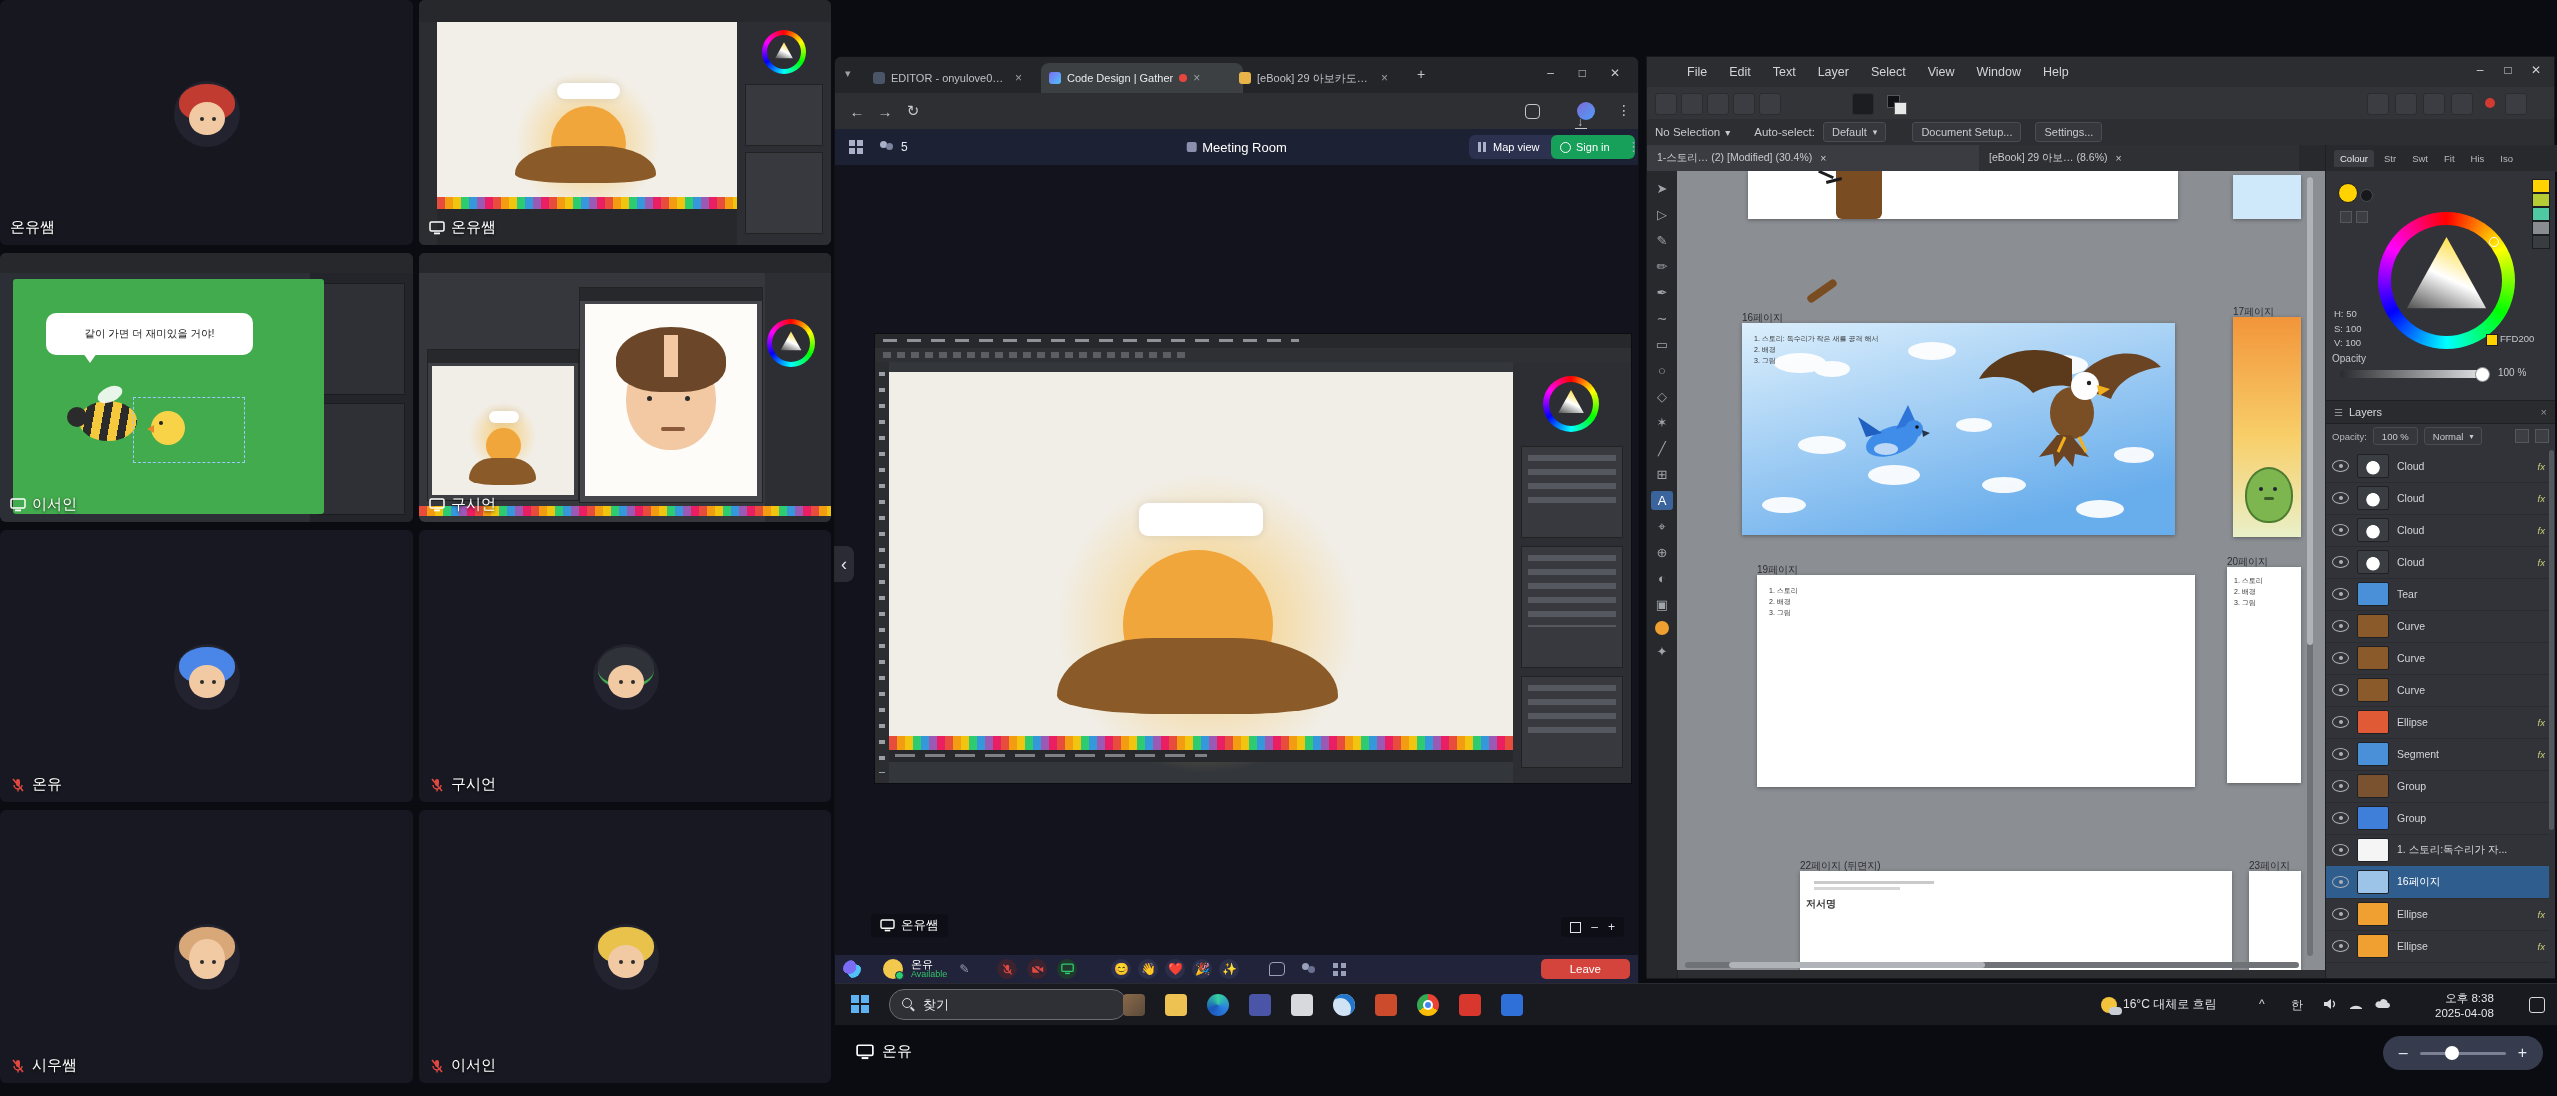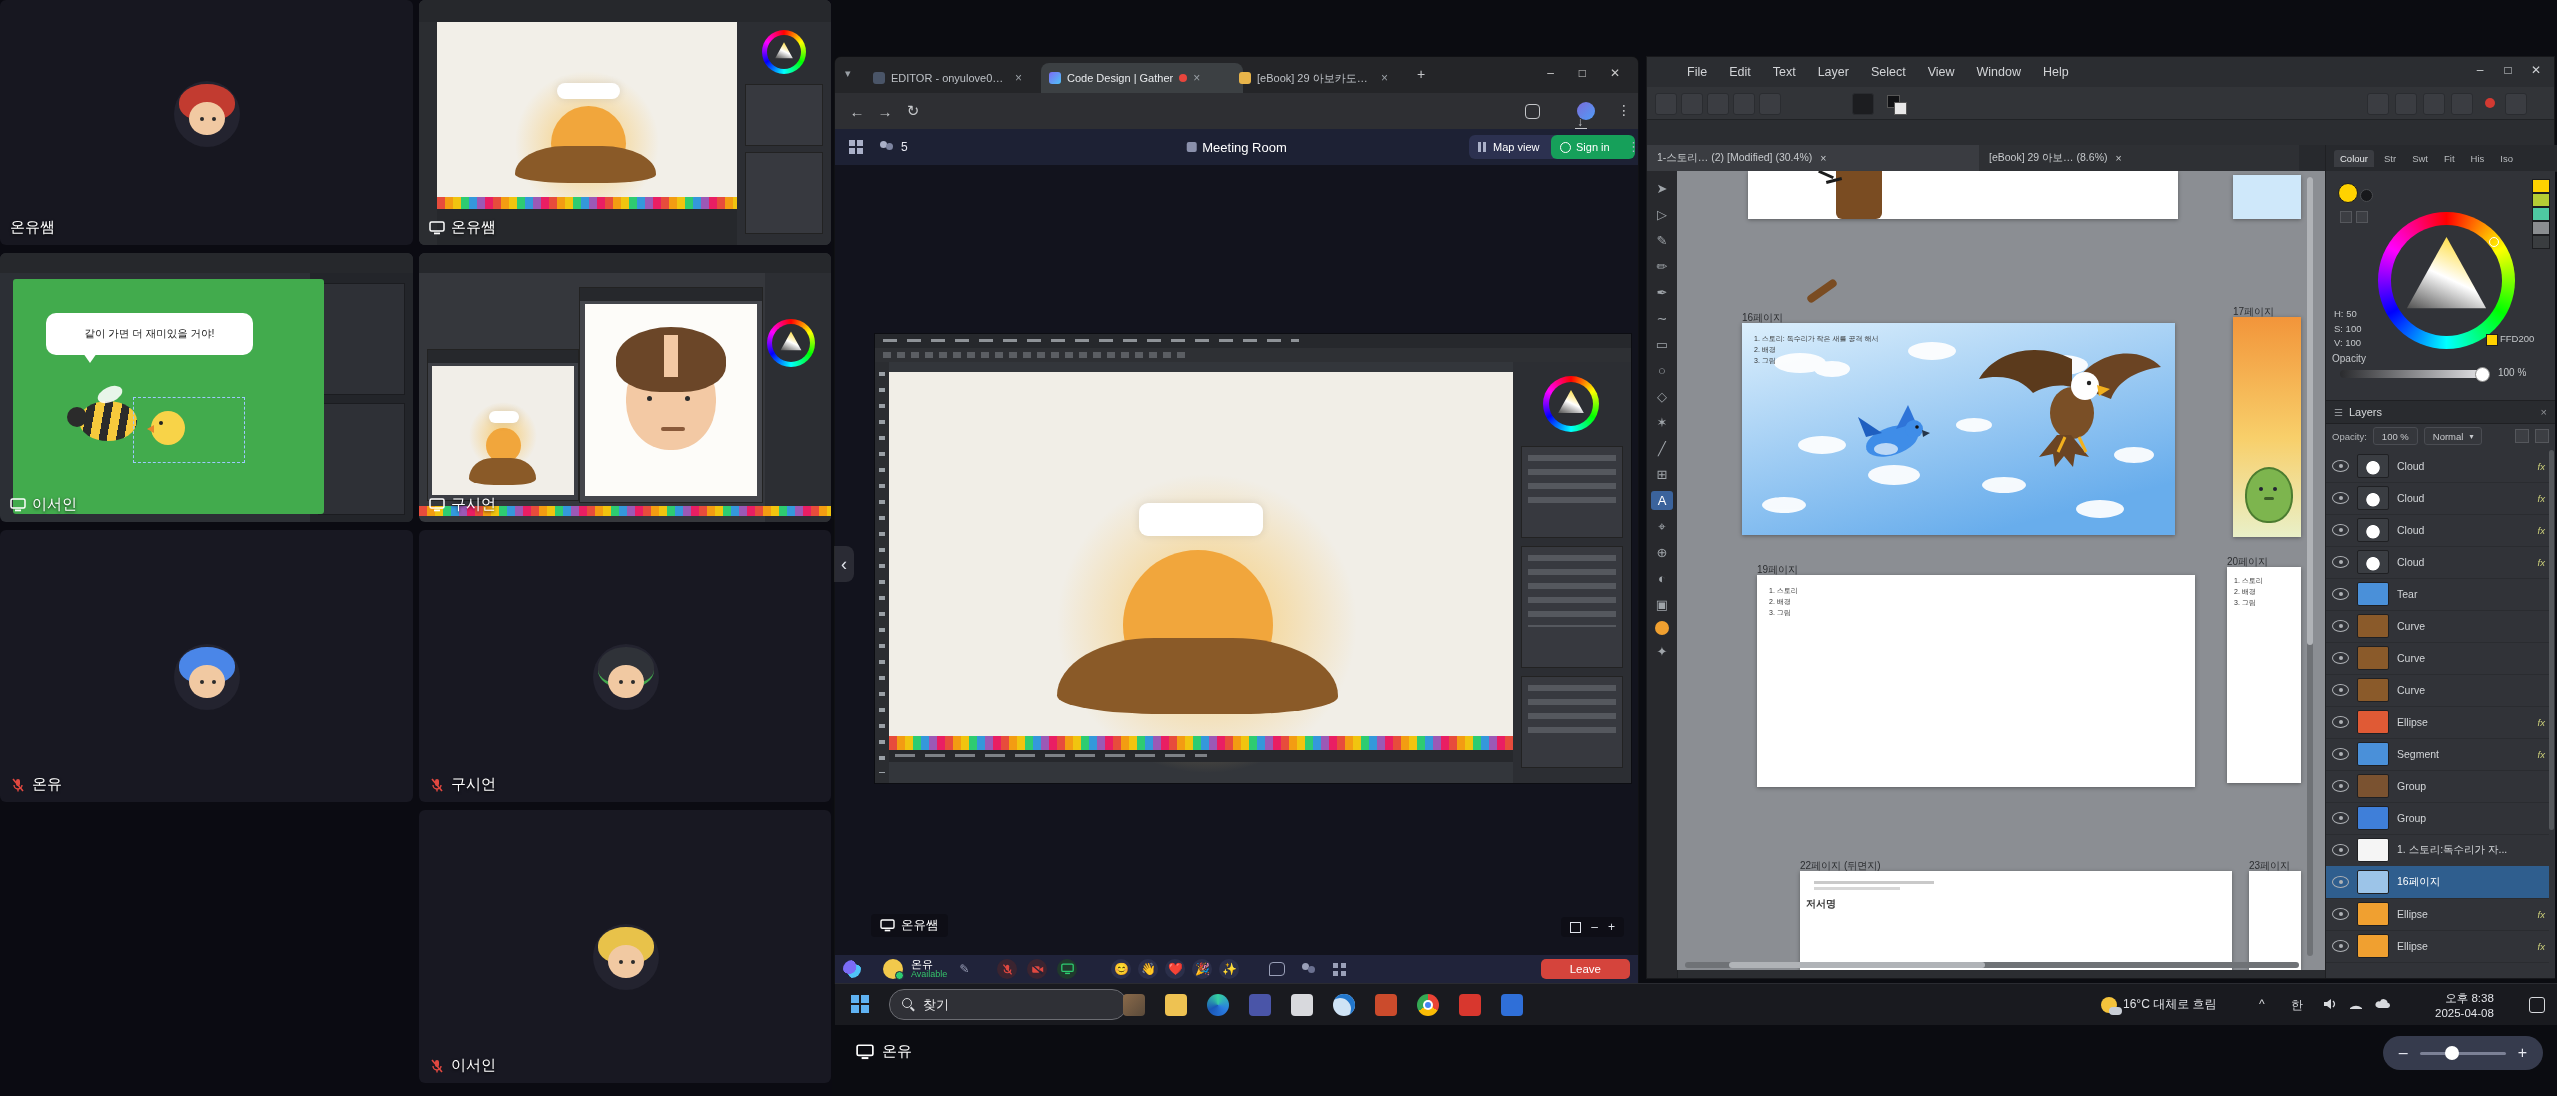--- a/index.html
+++ b/index.html
@@ -317,20 +317,37 @@
         <svg width="16" height="16" viewBox="0 0 16 16">
             <rect x="6" y="2" width="4" height="7" rx="2" fill="#e14840"></rect>
             <path d="M4 8a4 4 0 0 0 8 0" stroke="#e14840" stroke-width="1.4" fill="none"></path>
             <line x1="8" y1="12" x2="8" y2="14.5" stroke="#e14840" stroke-width="1.4"></line>
             <line x1="3" y1="2" x2="13" y2="14" stroke="#e14840" stroke-width="1.6"></line>
           </svg>
         <span>구시언</span>
       </div>
     </div>
 
+    <div class="tile" style="left:0;top:810px;width:413px;height:273px">
+      <div class="avatar" style="left:174px;top:114px">
+        <div class="av-hair" style="background:#d9a878"></div>
+        <div class="av-face" style="top:22%;height:62%"></div>
+        <div class="av-eye l"></div>
+        <div class="av-eye r"></div>
+      </div>
+      <div class="tlabel">
+        <svg width="16" height="16" viewBox="0 0 16 16">
+            <rect x="6" y="2" width="4" height="7" rx="2" fill="#e14840"></rect>
+            <path d="M4 8a4 4 0 0 0 8 0" stroke="#e14840" stroke-width="1.4" fill="none"></path>
+            <line x1="8" y1="12" x2="8" y2="14.5" stroke="#e14840" stroke-width="1.4"></line>
+            <line x1="3" y1="2" x2="13" y2="14" stroke="#e14840" stroke-width="1.6"></line>
+          </svg>
+        <span>시우쌤</span>
+      </div>
+    </div>
 
     <div class="tile" style="left:419px;top:810px;width:412px;height:273px">
       <div class="avatar" style="left:174px;top:114px">
         <div class="av-hair" style="background:#e8c24a"></div>
         <div class="av-face"></div>
         <div class="av-eye l"></div>
         <div class="av-eye r"></div>
       </div>
       <div class="tlabel">
         <svg width="16" height="16" viewBox="0 0 16 16">
@@ -523,20 +540,35 @@
         <span class="a" style="left:240px;top:8px;width:11px;height:11px;background:#101114;border:1px solid #555"></span>
         <span class="a" style="left:247px;top:15px;width:11px;height:11px;background:#e8e8e8;border:1px solid #555"></span>
         <span class="tool-sq" style="left:720px"></span>
         <span class="tool-sq" style="left:748px"></span>
         <span class="tool-sq" style="left:776px"></span>
         <span class="tool-sq" style="left:804px"></span>
         <span class="a" style="left:838px;top:11px;width:10px;height:10px;border-radius:50%;background:#d33a32"></span>
         <span class="tool-sq" style="left:858px"></span>
       </div>
 
+      <div class="koptions">
+        <span style="margin-left:8px">No Selection</span>
+        <span class="chev-d" style="margin-left:5px;font-size:10px"></span>
+        <span style="margin-left:24px">Auto-select:</span>
+        <span class="kbtn" style="margin-left:8px">
+          <span>Default</span>
+          <span class="chev-d" style="font-size:9px"></span>
+        </span>
+        <span class="kbtn" style="margin-left:26px">
+          <span>Document Setup...</span>
+        </span>
+        <span class="kbtn" style="margin-left:14px">
+          <span>Settings...</span>
+        </span>
+      </div>
 
       <div class="a" style="left:0;top:88px;width:678px;height:26px;background:#27292d;border-bottom:1px solid #202225">
         <div class="kdoctab" style="left:0;width:330px;background:#3a3c41">
           <span style="overflow:hidden;text-overflow:ellipsis">1-스토리… (2) [Modified] (30.4%)</span>
           <span class="x-ico"></span>
         </div>
         <div class="kdoctab" style="left:332px;width:300px;background:#2e3034">
           <span style="overflow:hidden;text-overflow:ellipsis">[eBook] 29 아보… (8.6%)</span>
           <span class="x-ico"></span>
         </div>

